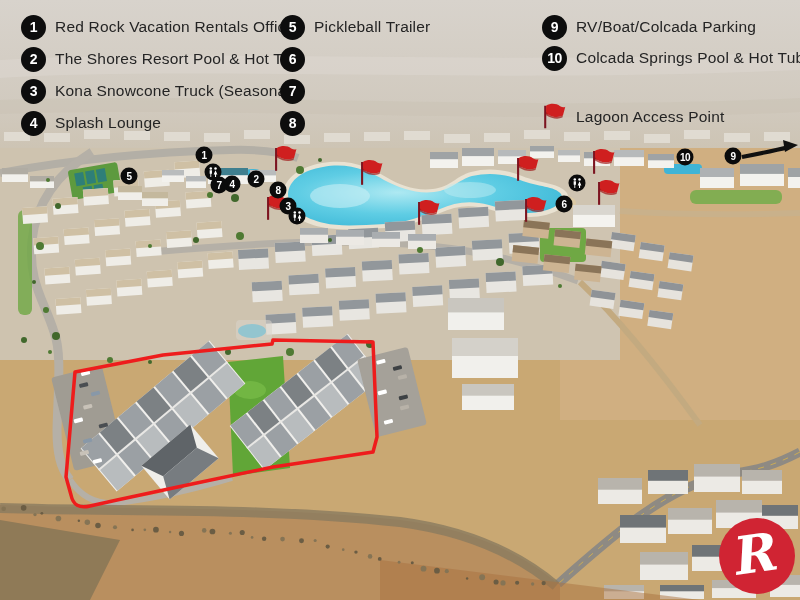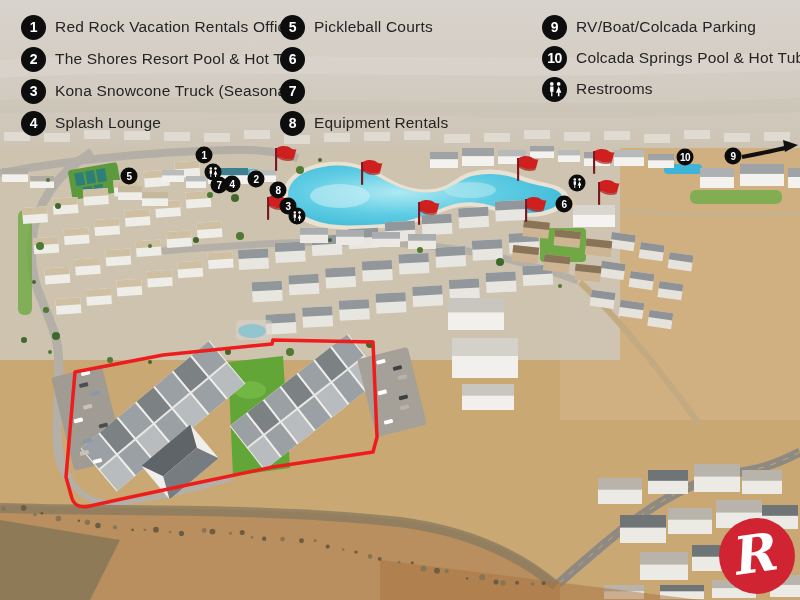--- a/index.html
+++ b/index.html
@@ -540,48 +540,47 @@
       <span class="badge">3</span>
       <span class="llabel">Kona Snowcone Truck (Seasonal)</span>
     </div>
     <div class="lrow" style="left:21px;top:110px">
       <span class="badge">4</span>
       <span class="llabel">Splash Lounge</span>
     </div>
 
     <div class="lrow" style="left:280px;top:14px">
       <span class="badge">5</span>
-      <span class="llabel">Pickleball Courts</span>
+      <span class="llabel">Pickleball Trailer</span>
     </div>
     <div class="lrow" style="left:280px;top:46px">
       <span class="badge">6</span>
     </div>
     <div class="lrow" style="left:280px;top:78px">
       <span class="badge">7</span>
     </div>
     <div class="lrow" style="left:280px;top:110px">
       <span class="badge">8</span>
-      <span class="llabel">Equipment Rentals</span>
     </div>
 
     <div class="lrow" style="left:542px;top:14px">
       <span class="badge">9</span>
       <span class="llabel">RV/Boat/Colcada Parking</span>
     </div>
     <div class="lrow" style="left:542px;top:45px">
       <span class="badge">10</span>
       <span class="llabel">Colcada Springs Pool &amp; Hot Tubs</span>
     </div>
-    <div class="lrow" style="left:542px;top:76px">
-      <span class="badge">
-        <svg viewBox="2 1 20 20">
-            <use href="#wcGlyph"></use>
+    <div class="lrow" style="left:542px;top:104px">
+      <span class="flagslot">
+        <svg width="25" height="30" viewBox="-3 -4 26 32">
+            <use href="#flagGlyph"></use>
           </svg>
       </span>
-      <span class="llabel">Restrooms</span>
+      <span class="llabel">Lagoon Access Point</span>
     </div>
 
     <div id="markers">
         <div class="mk" style="left: 204px; top: 155px;">1</div>
         <div class="mk" style="left: 256px; top: 179px;">2</div>
         <div class="mk" style="left: 288px; top: 206px;">3</div>
         <div class="mk" style="left: 232px; top: 184px;">4</div>
         <div class="mk" style="left: 129px; top: 176px;">5</div>
         <div class="mk" style="left: 564px; top: 204px;">6</div>
         <div class="mk" style="left: 219px; top: 185px;">7</div>

